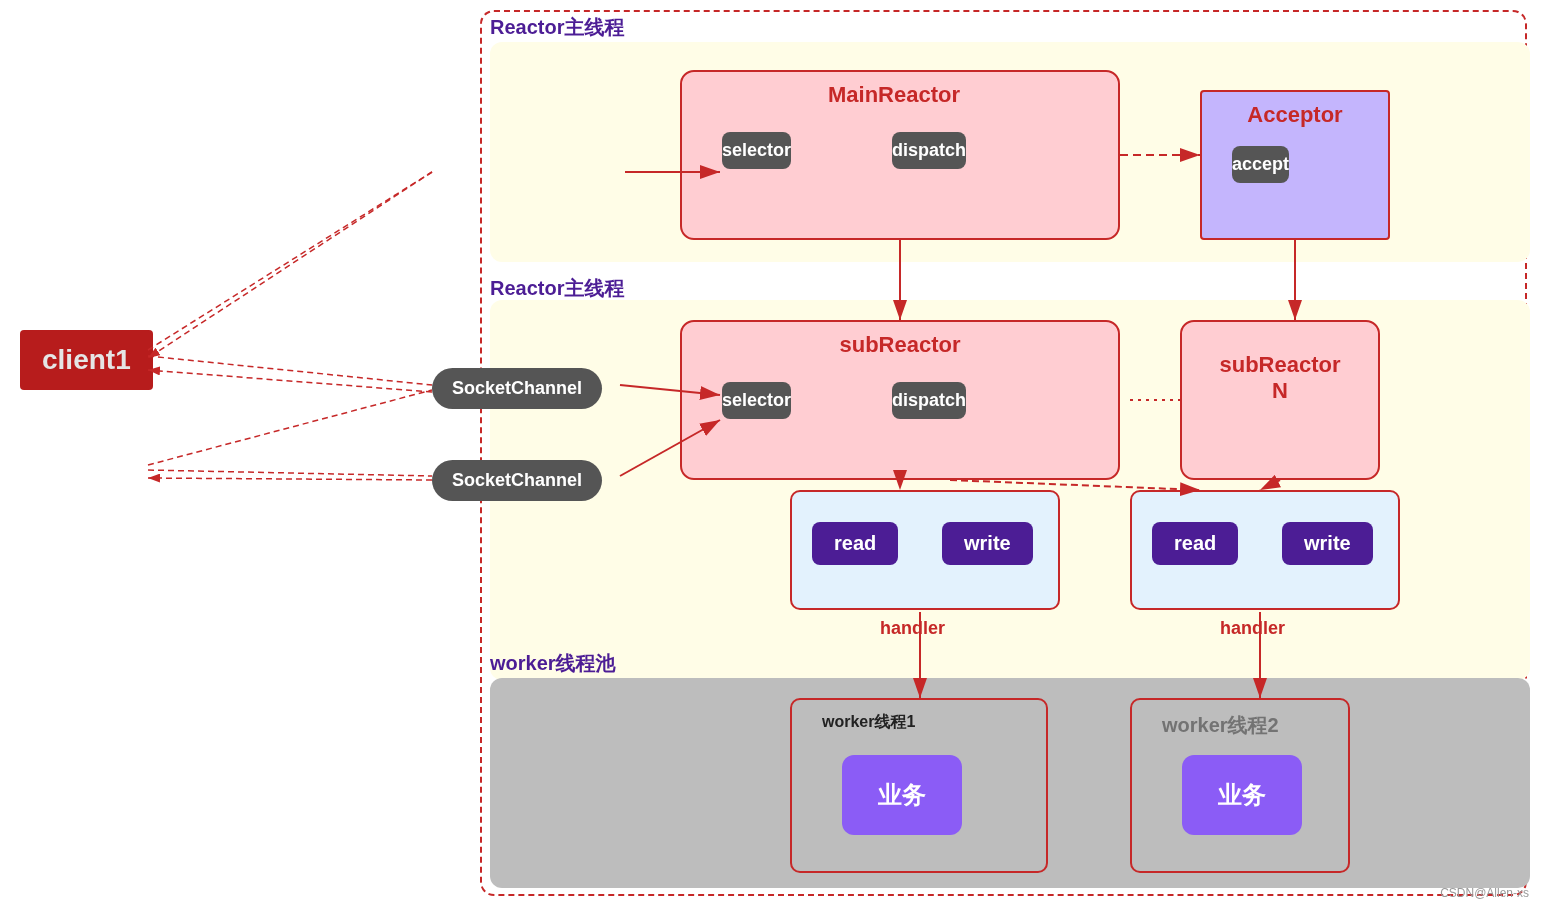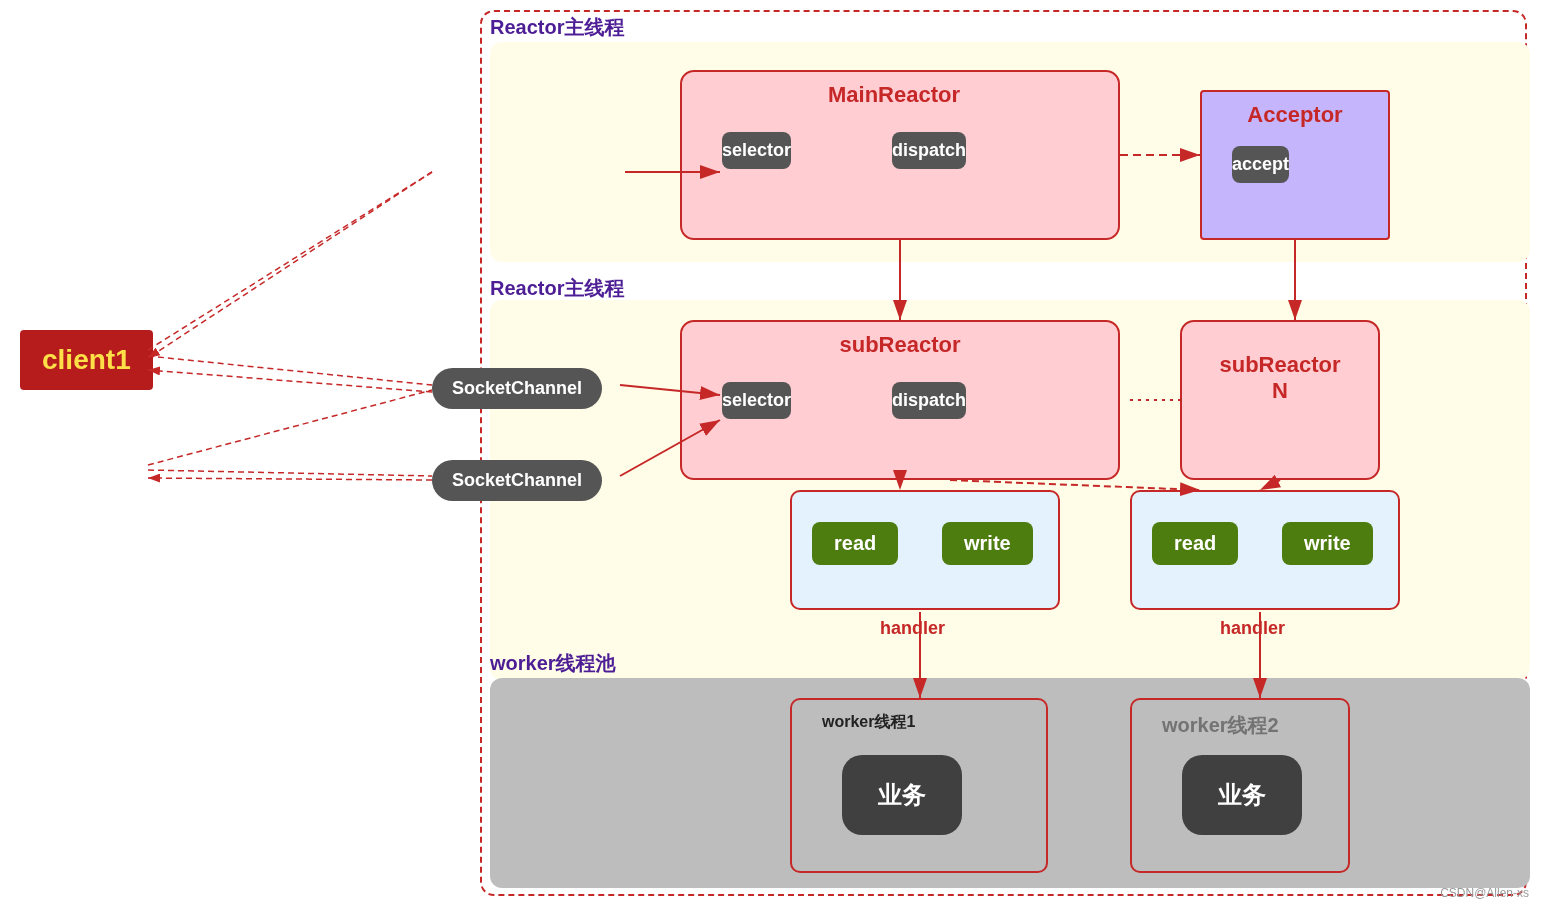--- a/index.html
+++ b/index.html
@@ -16,21 +16,21 @@
       position: absolute;
       top: 0; left: 0;
       width: 1547px;
       height: 906px;
     }
 
     
     .client-box {
       position: absolute;
       background: #b71c1c;
-      color: #fde047;
+      color: #e5e5e5;
       font-size: 28px;
       font-weight: bold;
       padding: 14px 22px;
       border-radius: 4px;
     }
 
     
     .channel-box {
       position: absolute;
       background: #555;
@@ -94,43 +94,43 @@
     .handler-box {
       position: absolute;
       background: #e3f2fd;
       border: 2.5px solid #c62828;
       border-radius: 10px;
     }
 
     
     .rw-btn {
       position: absolute;
-      background: #4d7c0f;
+      background: #4c1d95;
       color: #fff;
       font-size: 20px;
       font-weight: bold;
       padding: 10px 22px;
       border-radius: 8px;
     }
 
     
     .worker-outer {
       position: absolute;
       background: transparent;
       border: 2.5px solid #c62828;
       border-radius: 10px;
     }
 
     .worker-inner {
       position: absolute;
-      background: #404040;
+      background: #8b5cf6;
       color: #fff;
       font-size: 24px;
       font-weight: bold;
-      border-radius: 20px;
+      border-radius: 12px;
     }
 
     
     .section-label {
       position: absolute;
       color: #4c1d95;
       font-size: 20px;
       font-weight: bold;
     }
 

